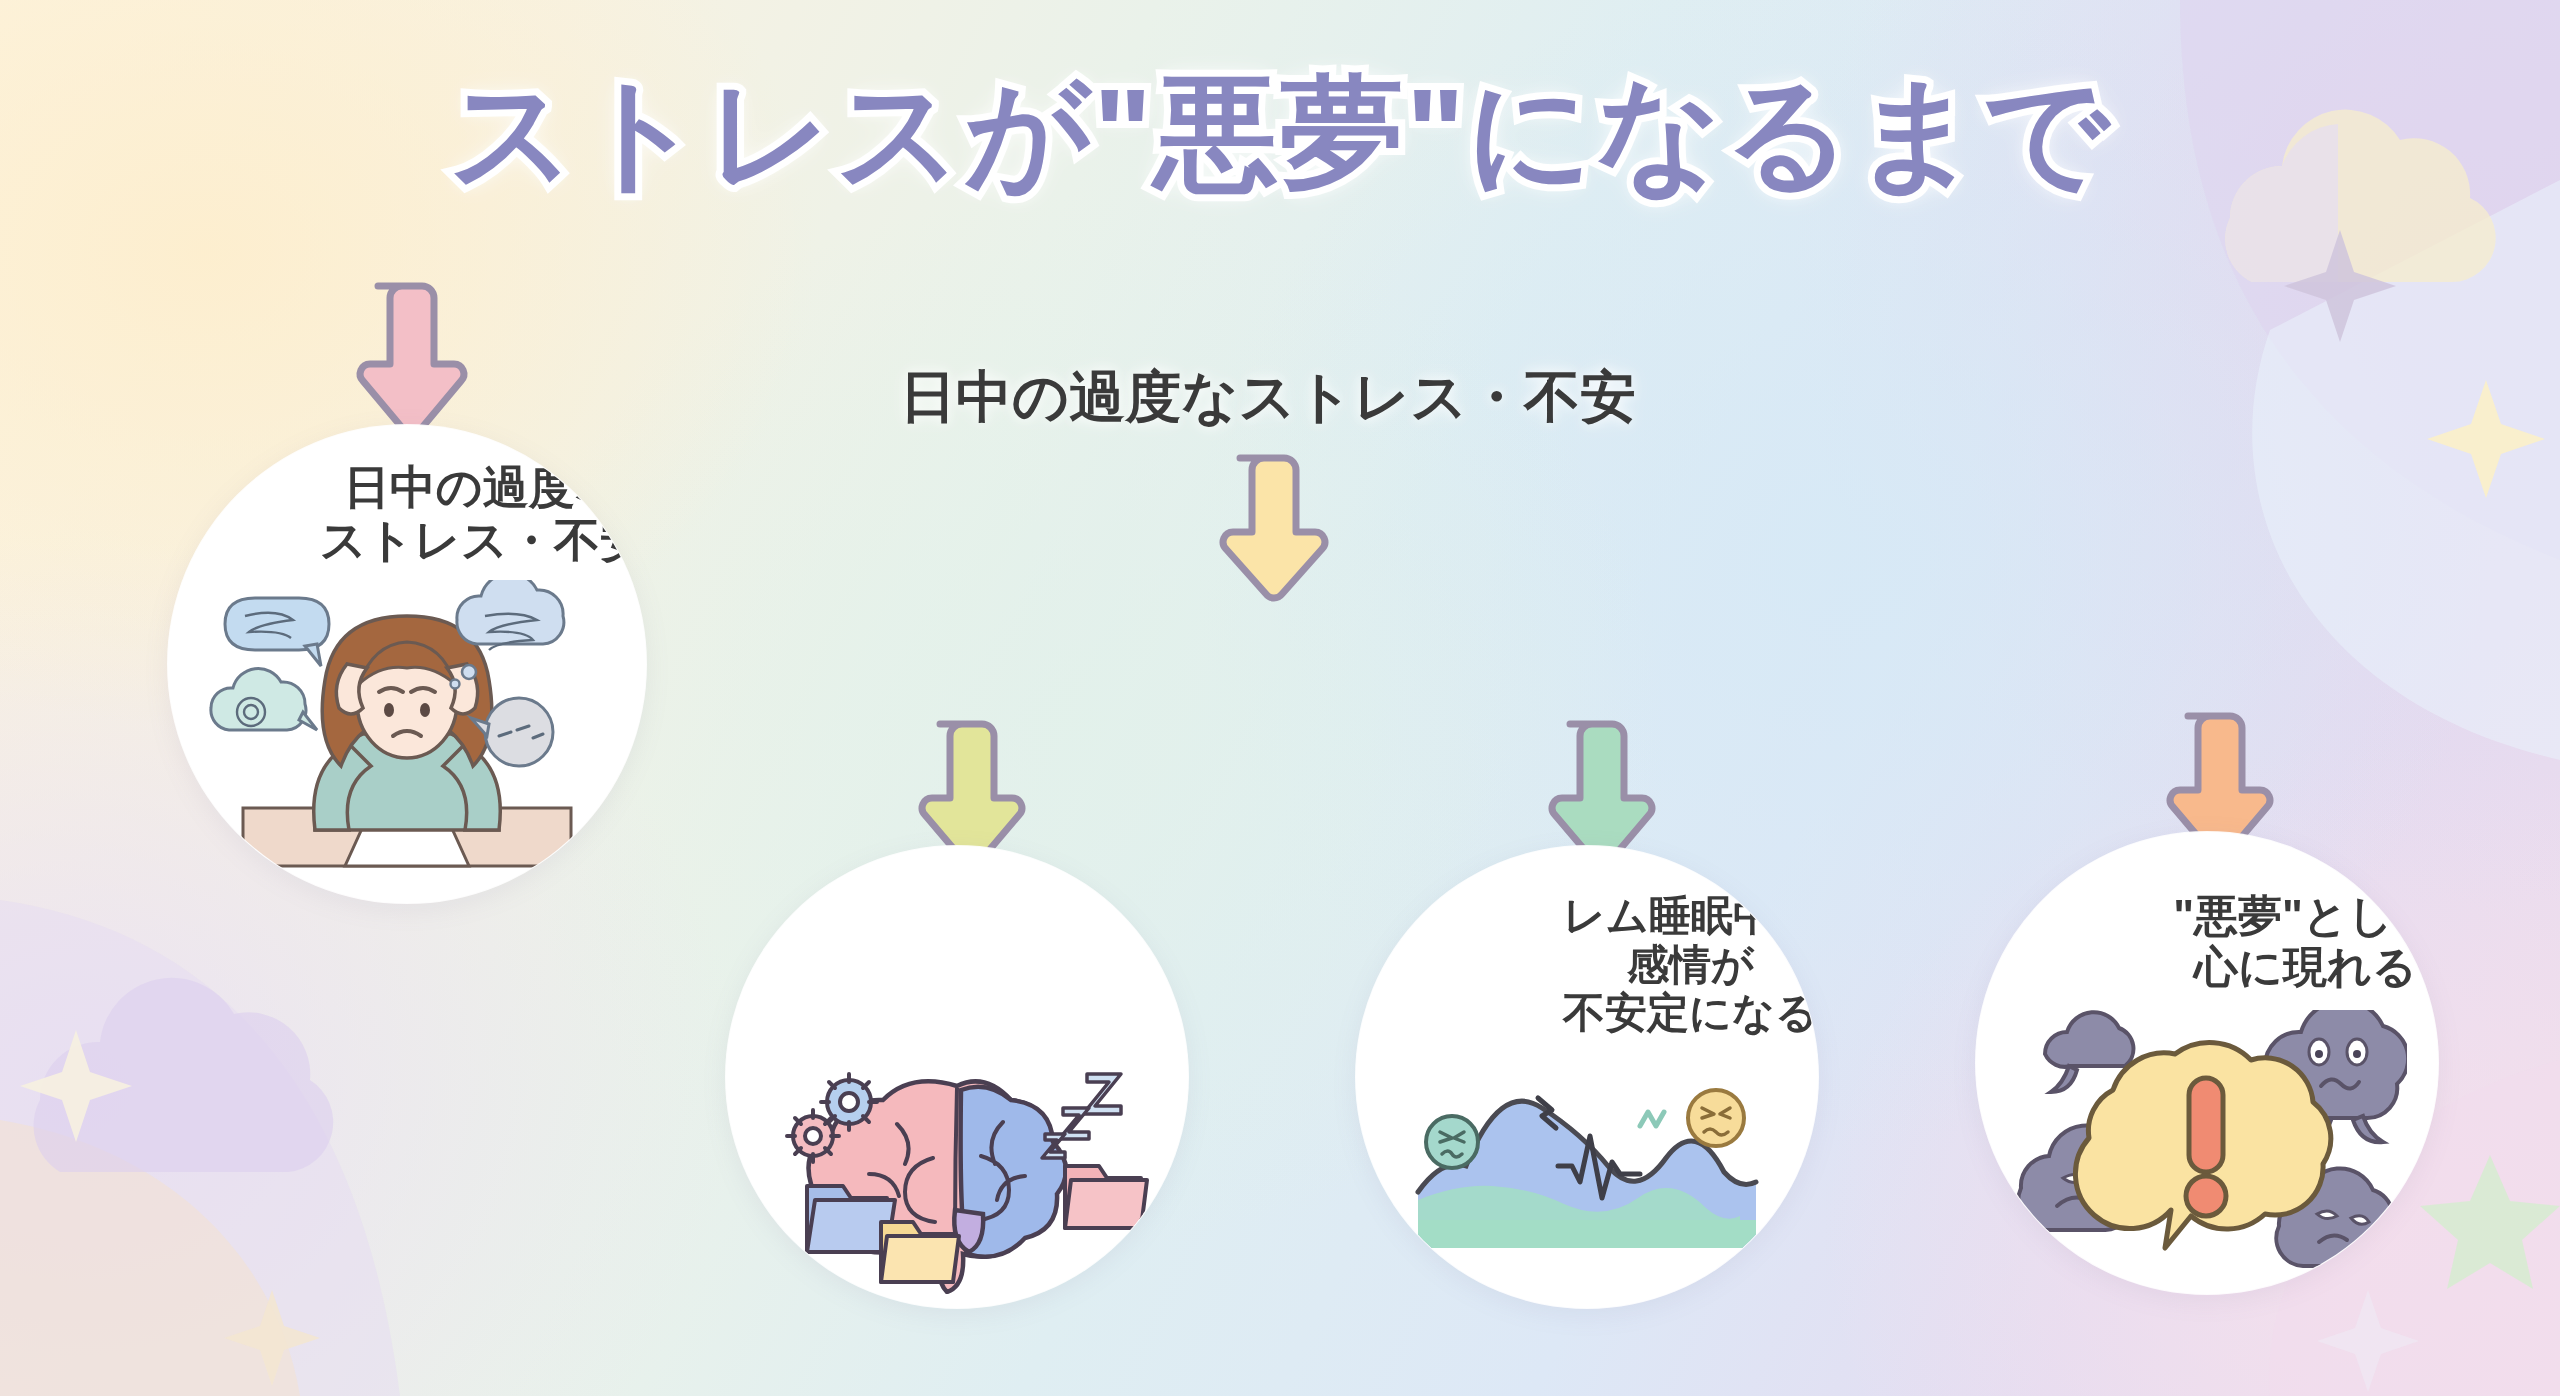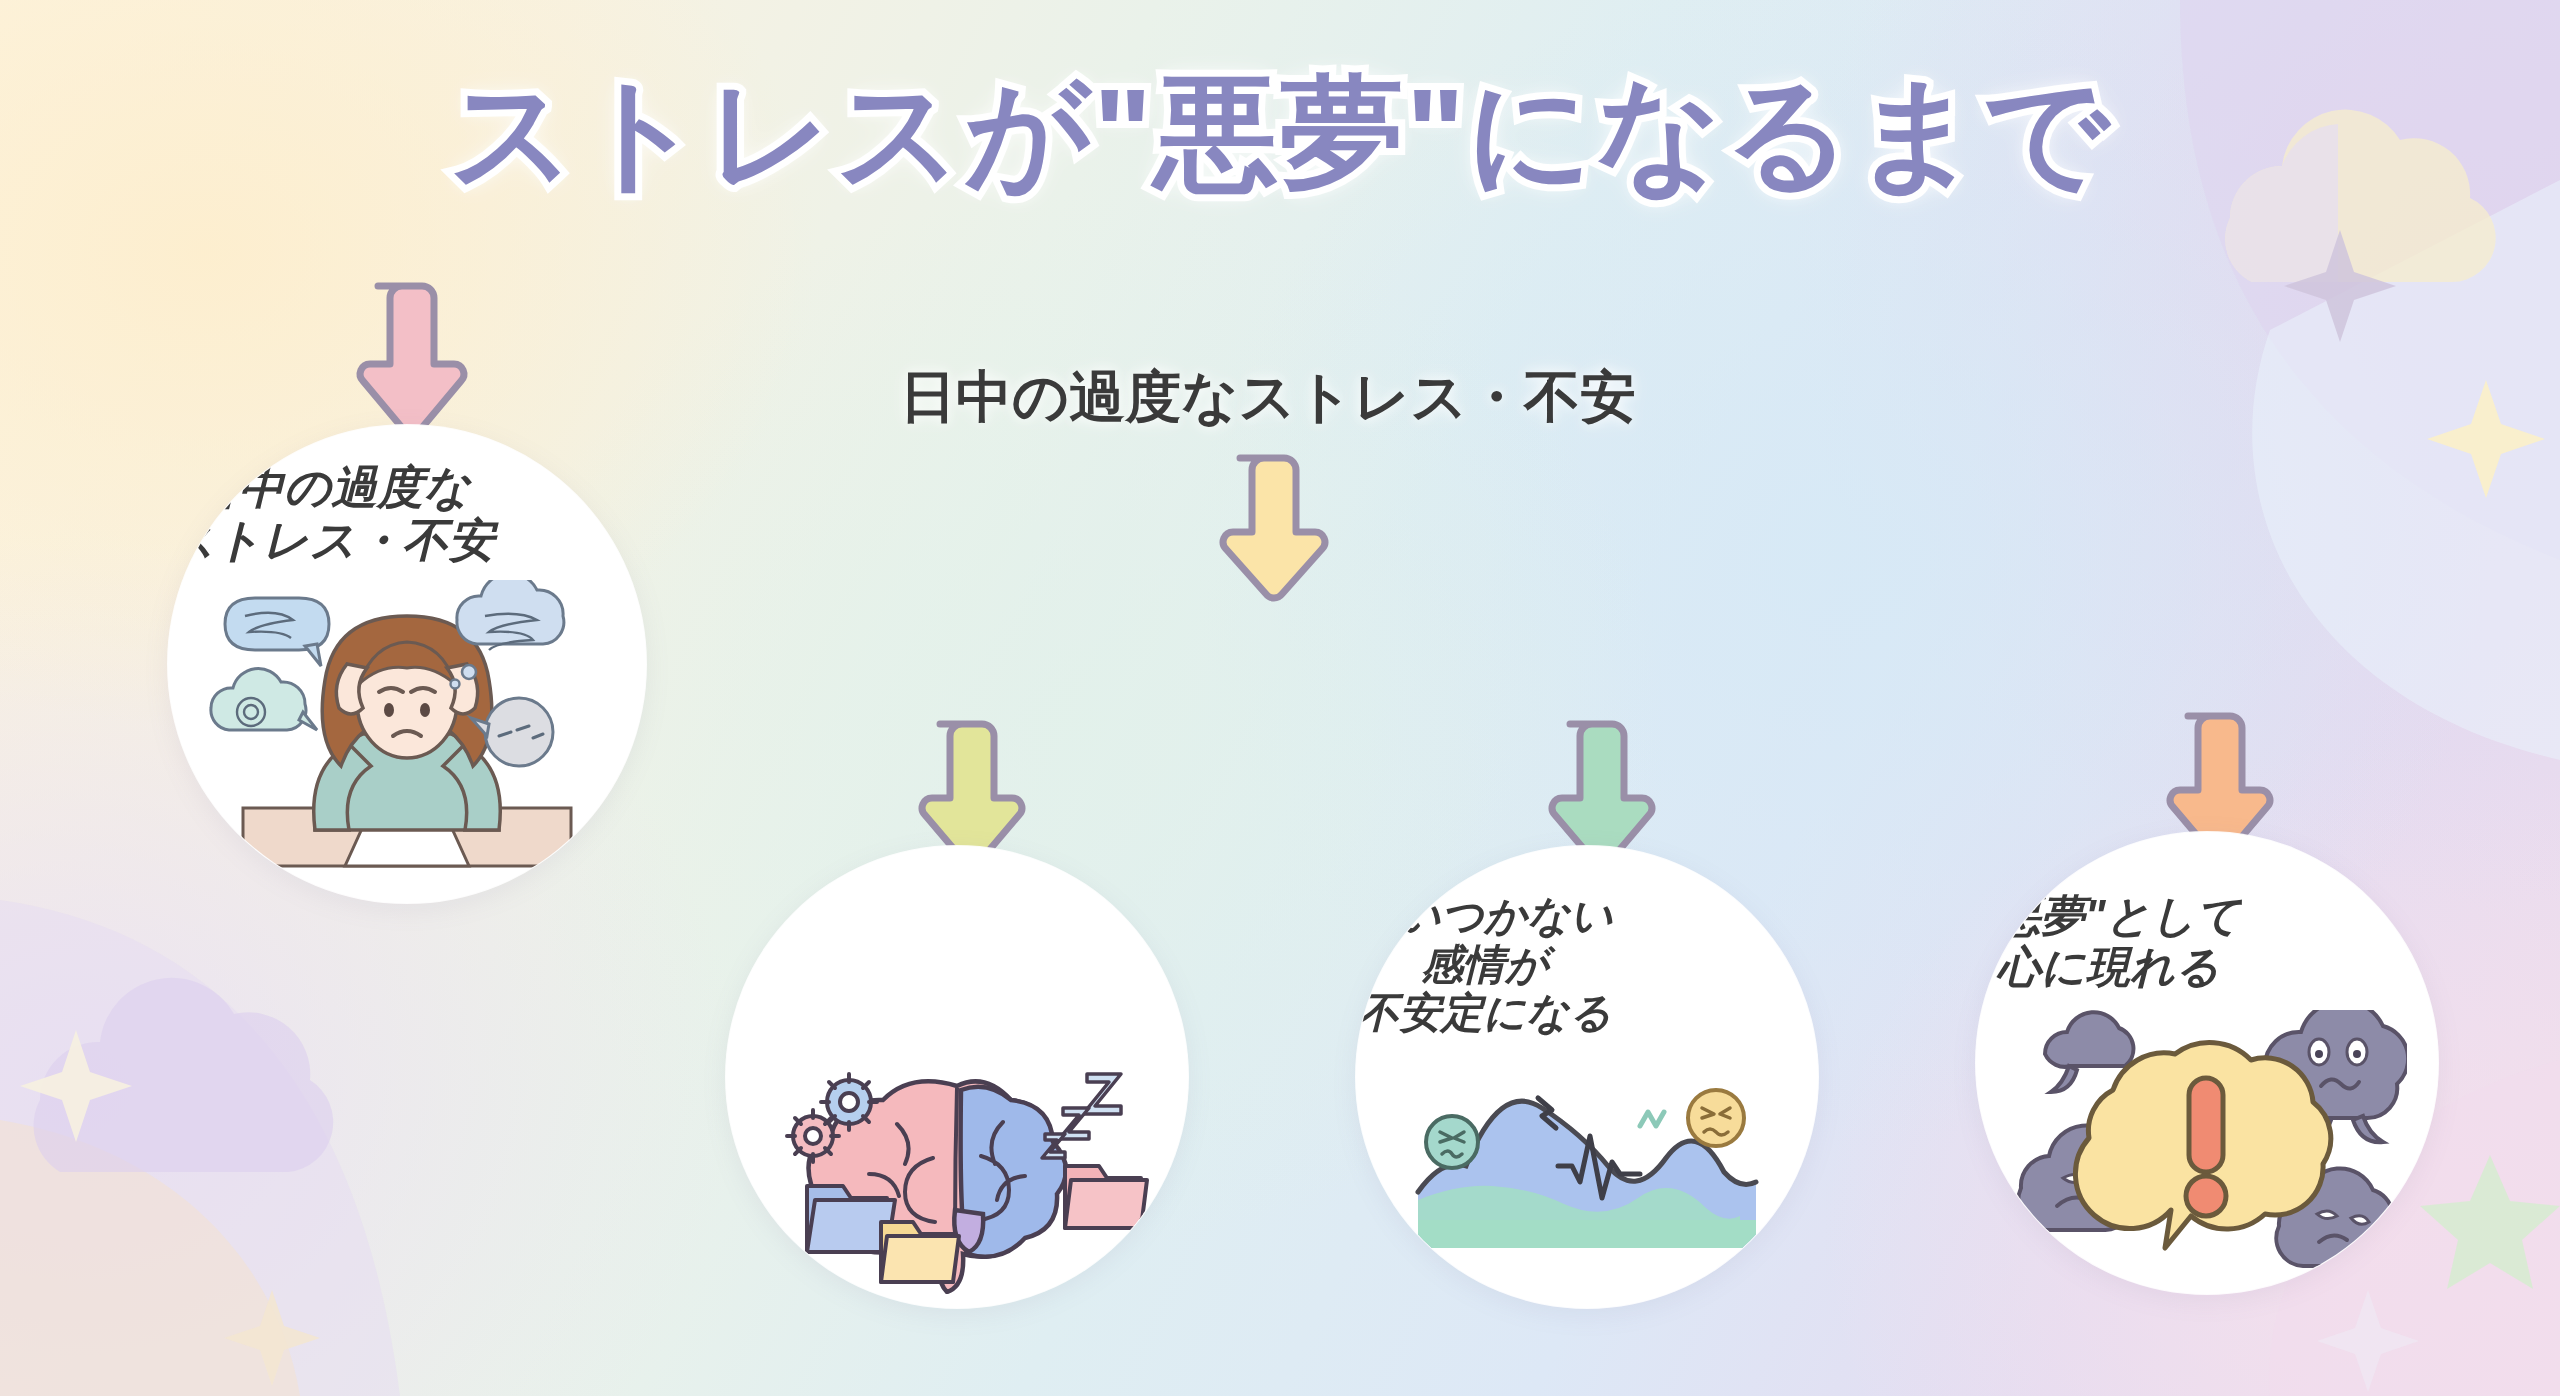--- a/index.html
+++ b/index.html
@@ -62,23 +62,22 @@
   .arrow { position: absolute; }
 
   
   .node {
     position: absolute;
     border-radius: 50%;
     background: #ffffff;
     box-shadow: 0 0 0 1px rgba(255,255,255,0.9), 0 6px 26px rgba(130,120,160,0.10);
     display: flex;
     flex-direction: column;
-    align-items: flex-start;
+    align-items: flex-end;
     overflow: hidden;
-    font-style: italic;
   }
   .node-label {
     color: #3a3a3a;
     font-weight: 700;
     text-align: center;
     line-height: 1.16;
     white-space: pre-line;
     z-index: 3;
   }
   .node-art {
@@ -270,21 +269,21 @@
 
       <g fill="#cfe0f2" stroke="#4a3f52" stroke-width="3.5" stroke-linejoin="round">
         <path d="M330,10 h34 l-26,32 h26 l0,8 h-38 l26,-32 h-22 Z"></path>
         <path d="M306,44 h26 l-20,24 h20 l0,7 h-30 l20,-24 h-16 Z"></path>
         <path d="M288,70 h20 l-15,18 h15 l0,6 h-23 l15,-18 h-12 Z"></path>
       </g>
     </svg>
   </div>
 
   <div class="node" id="node-3">
-    <div class="node-label">追いつかない
+    <div class="node-label">レム睡眠中の
 感情が
 不安定になる</div>
     <svg class="node-art" style="width:370px;height:210px;" viewBox="0 0 370 210">
       <defs>
         <clipPath id="waveClip">
             <rect x="16" y="16" width="338" height="162"></rect>
           </clipPath>
       </defs>
       <g clip-path="url(#waveClip)">
 

